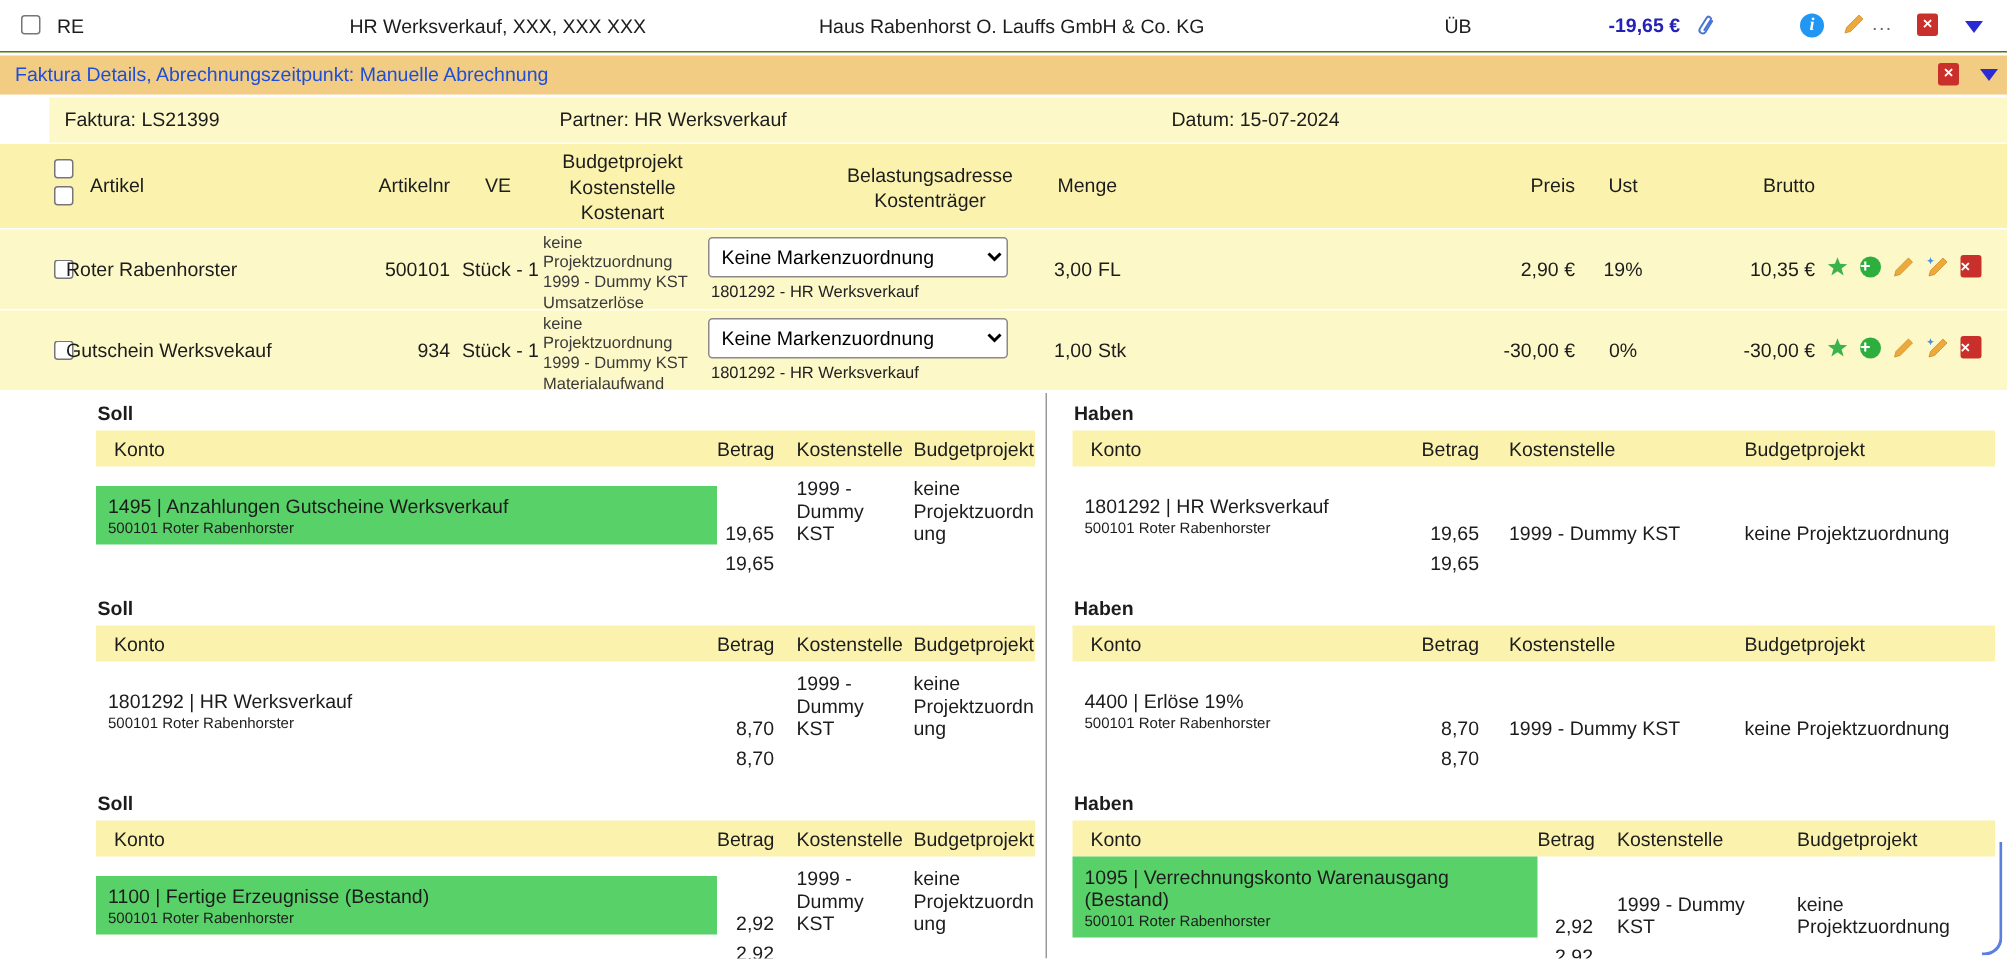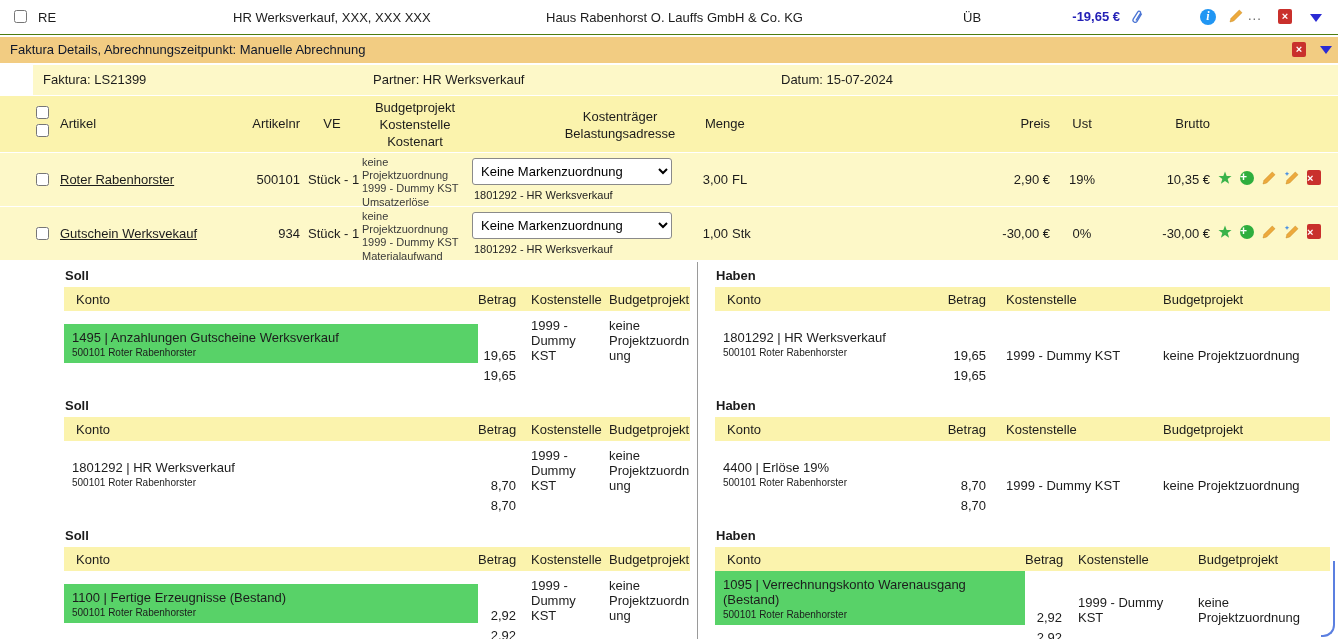--- a/index.html
+++ b/index.html
@@ -27,21 +27,21 @@
          text-align:center;line-height:15px;cursor:pointer;}
 .trash-ic{display:inline-block;width:14px;height:15px;background:#c9302c;border-radius:2px;color:#fff;
           font-size:11px;font-weight:bold;text-align:center;line-height:14px;cursor:pointer;}
 .tri-down{display:inline-block;width:0;height:0;border-left:6px solid transparent;border-right:6px solid transparent;
           border-top:8px solid #2b2bd4;cursor:pointer;}
 .plus-ic{display:inline-block;width:14px;height:14px;border-radius:50%;background:#2eae3e;color:#fff;
          font-size:12px;font-weight:bold;text-align:center;line-height:13px;cursor:pointer;}
 
 
 .detailbar{position:absolute;top:37px;left:0;width:1338px;height:26px;background:#f2cc82;}
-.db-title{position:absolute;left:10px;top:0;line-height:26px;color:#0f172a;}
+.db-title{position:absolute;left:10px;top:0;line-height:26px;color:#1d4ed8;}
 .db-del{position:absolute;left:1292px;top:5px;}
 .db-tri{position:absolute;left:1320px;top:9px;}
 
 
 .inforow{position:absolute;top:65px;left:0;width:1338px;height:30px;background:#fdf8c8;margin-left:33px;}
 .inforow div{position:absolute;top:0;line-height:30px;}
 .ir-faktura{left:10px;}
 .ir-partner{left:340px;}
 .ir-datum{left:748px;}
 .ir-sid{left:1035px;}
@@ -55,21 +55,21 @@
 .ih-ve{position:absolute;left:308px;top:20px;width:48px;text-align:center;}
 .ih-budget{position:absolute;left:356px;top:3px;width:118px;text-align:center;line-height:17px;}
 .ih-kosten{position:absolute;left:505px;top:12px;width:230px;text-align:center;line-height:17px;}
 .ih-menge{position:absolute;left:705px;top:20px;}
 .ih-preis{position:absolute;left:980px;top:20px;width:70px;text-align:right;}
 .ih-ust{position:absolute;left:1058px;top:20px;width:48px;text-align:center;}
 .ih-brutto{position:absolute;left:1135px;top:20px;width:75px;text-align:right;}
 
 .item-row{position:absolute;left:0;width:1338px;height:53px;background:#fdf8c8;}
 .item-row .cb{position:absolute;left:36px;top:20px;}
-.it-artikel{position:absolute;left:60px;top:19px;text-decoration:underline;}
+.it-artikel{position:absolute;left:44px;top:19px;}
 .it-artikelnr{position:absolute;left:240px;top:19px;width:60px;text-align:right;}
 .it-ve{position:absolute;left:308px;top:19px;}
 .it-budget{position:absolute;left:362px;top:3px;width:108px;font-size:11px;line-height:1.2;color:#3a3a3a;}
 .it-brand{position:absolute;left:472px;top:5px;width:210px;}
 .brand-select{width:200px;height:27px;font-size:13px;font-family:"Liberation Sans",sans-serif;
               border:1px solid #8a8a8a;border-radius:3px;background:#fff;padding-left:4px;}
 .brand-sub{margin-top:4px;font-size:11px;padding-left:2px;color:#222;}
 .it-menge{position:absolute;left:680px;top:19px;width:48px;text-align:right;}
 .it-unit{position:absolute;left:732px;top:19px;}
 .it-preis{position:absolute;left:980px;top:19px;width:70px;text-align:right;}
@@ -158,22 +158,22 @@
   <input type="checkbox" class="ih-cb2" style="">
   <span class="ih-artikel">Artikel</span>
   <span class="ih-artikelnr">Artikelnr</span>
   <span class="ih-ve">VE</span>
   <div class="ih-budget">
     <div>Budgetprojekt</div>
     <div>Kostenstelle</div>
     <div>Kostenart</div>
   </div>
   <div class="ih-kosten">
+    <div>Belastungsadresse</div>
     <div>Kostenträger</div>
-    <div>Belastungsadresse</div>
   </div>
   <span class="ih-menge">Menge</span>
   <span class="ih-preis">Preis</span>
   <span class="ih-ust">Ust</span>
   <span class="ih-brutto">Brutto</span>
 </div>
 
 <div class="item-row" style="top:153px;">
   <input type="checkbox" class="cb" style="">
   <div class="it-artikel">Roter Rabenhorster</div>

